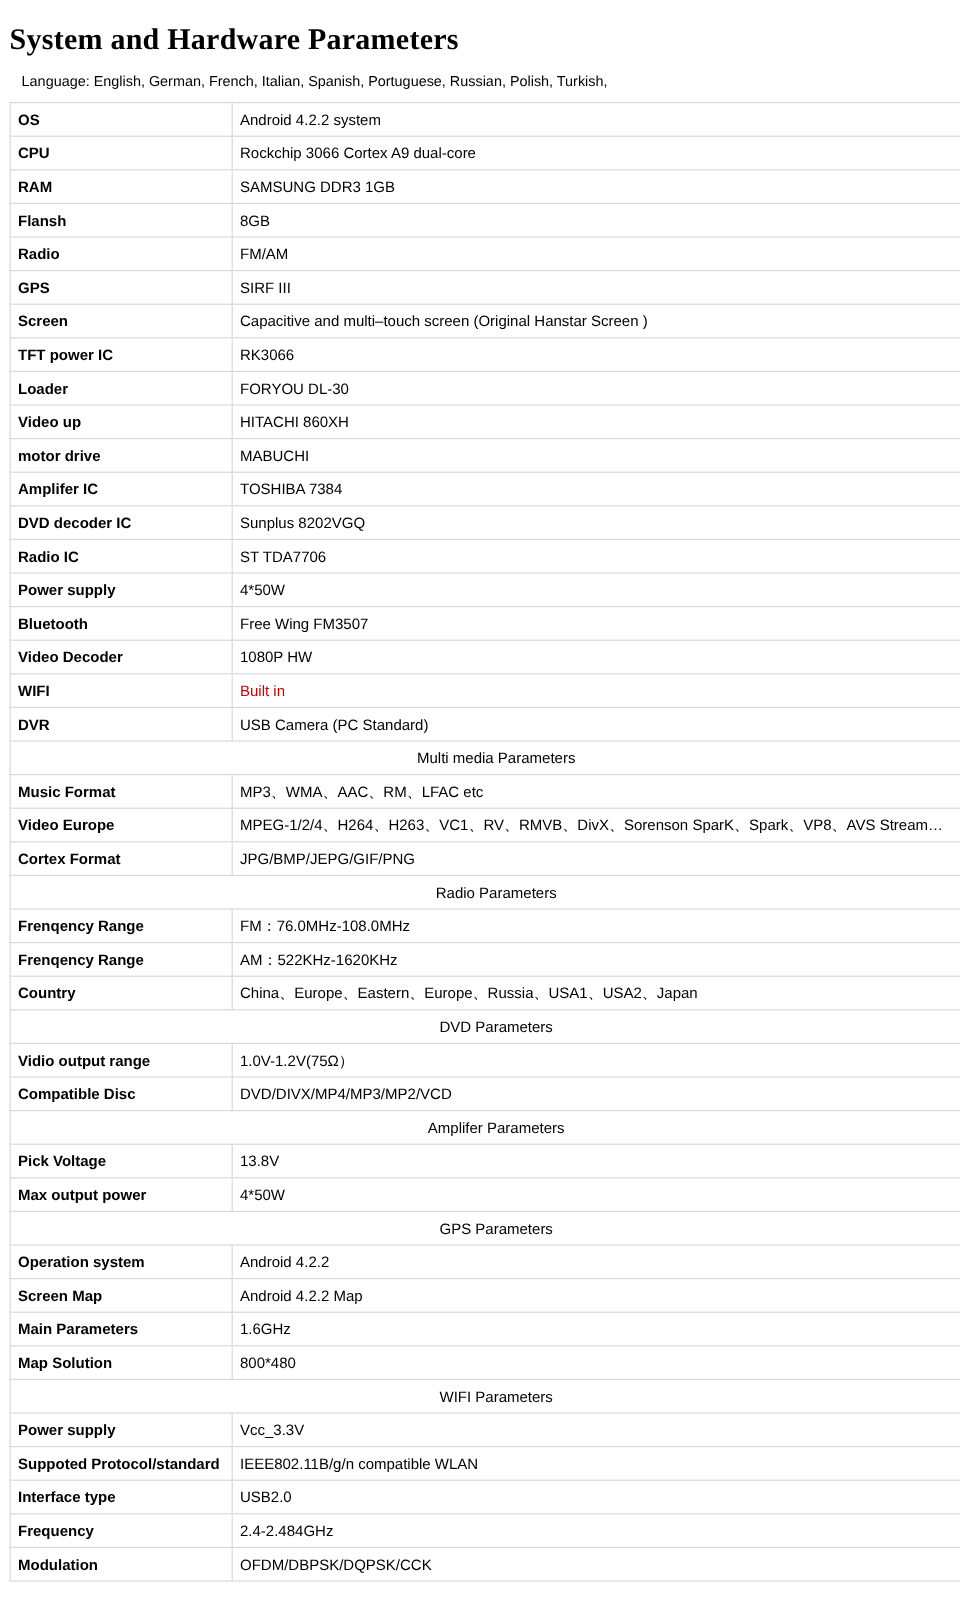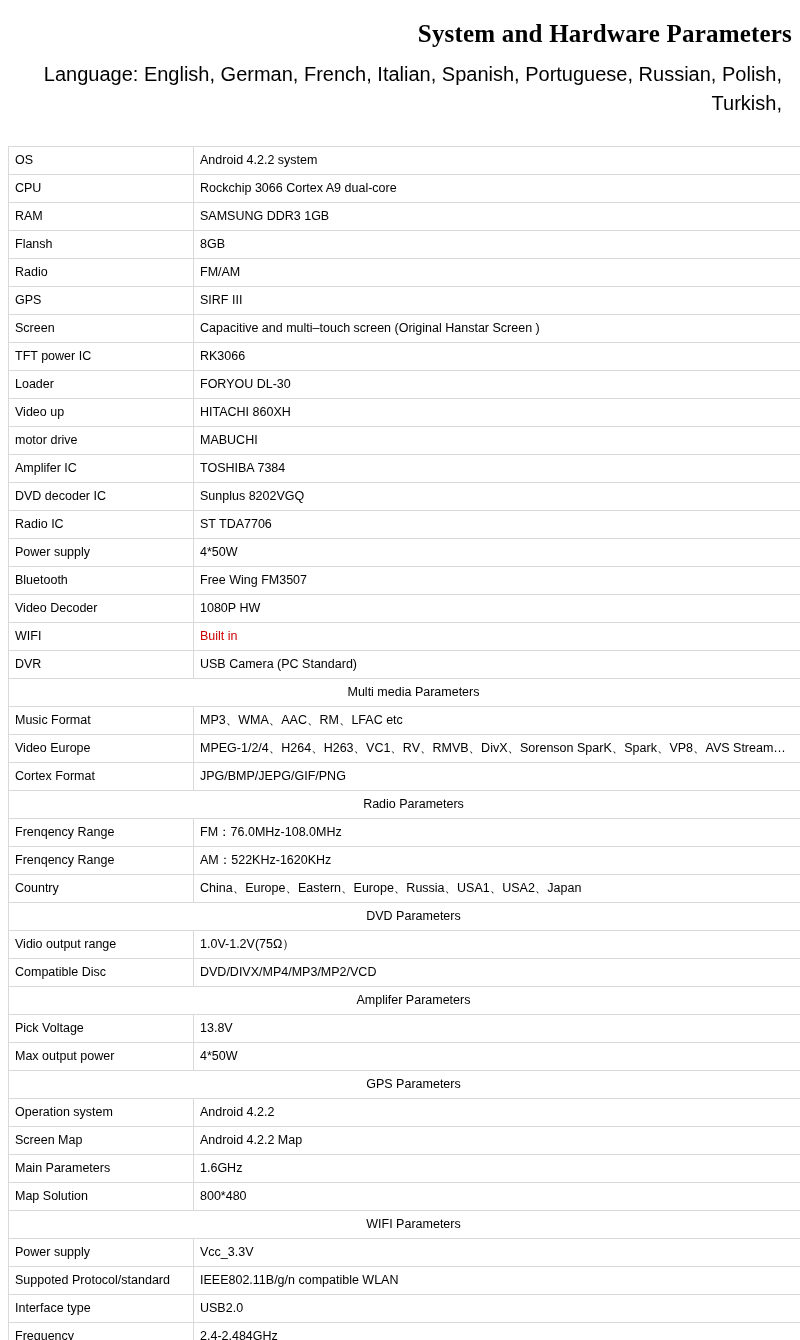--- a/index.html
+++ b/index.html
@@ -12,33 +12,33 @@
     min-height: 1340px;
     font-family: "Liberation Serif", serif;
     color: #000000;
   }
   .page {
     width: 800px;
     box-sizing: border-box;
     padding: 14px 8px 0 8px;
   }
   .doc-title {
-    text-align: right;
+    text-align: left;
     font-family: "Liberation Serif", serif;
     font-size: 25px;
     font-weight: bold;
     margin: 6px 0 12px 0;
     letter-spacing: 0.2px;
   }
   .lang-block {
-    text-align: right;
+    text-align: left;
     font-family: "Liberation Sans", sans-serif;
-    font-size: 20px;
+    font-size: 12px;
     line-height: 1.45;
-    margin: 0 10px 28px 10px;
+    margin: 0 10px 8px 10px;
     color: #000;
   }
   table.spec {
     width: 784px;
     margin: 0 auto;
     border-collapse: collapse;
     table-layout: fixed;
     font-family: "Liberation Serif", serif;
     font-size: 13px;
   }
@@ -46,20 +46,21 @@
     border: 1px solid #d9d9d9;
     padding: 4px 6px 4px 6px;
     vertical-align: middle;
     height: 19px;
     line-height: 1.15;
     overflow: hidden;
     white-space: nowrap;
   }
   td.label {
     width: 172px;
+    font-weight: bold;
   }
   td.value {
     width: 612px;
   }
   tr.section td {
     text-align: center;
     padding: 4px 0;
   }
   .value-red {
     color: #cc0000;

